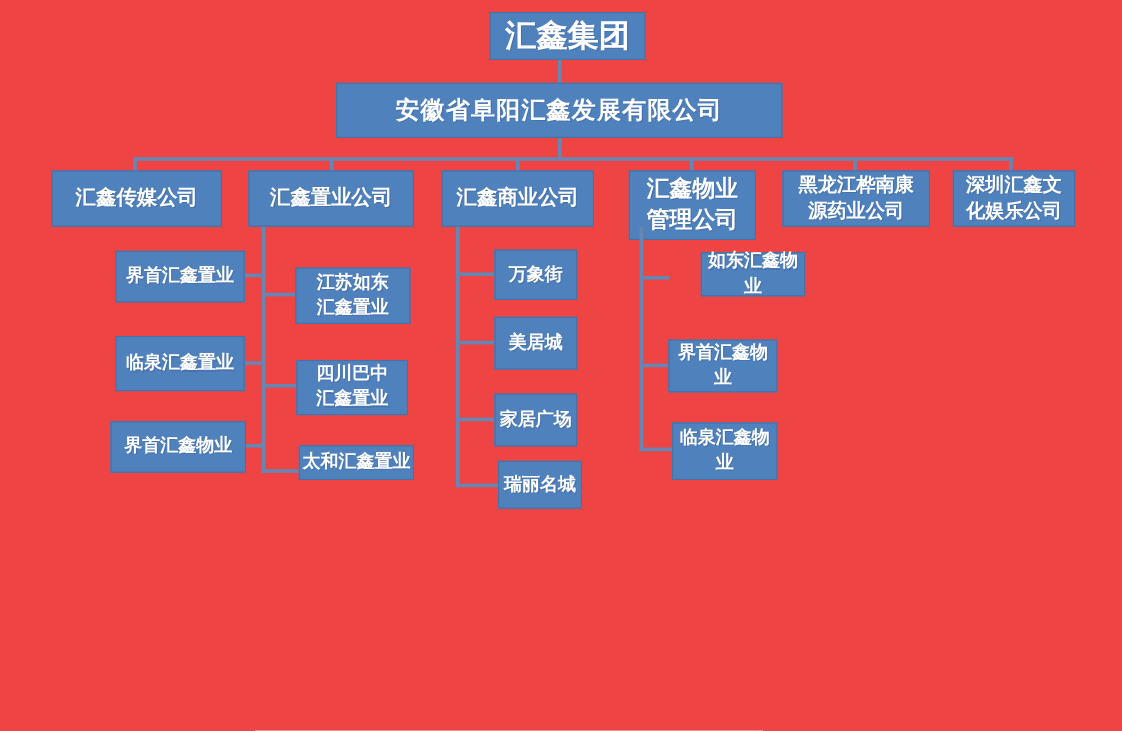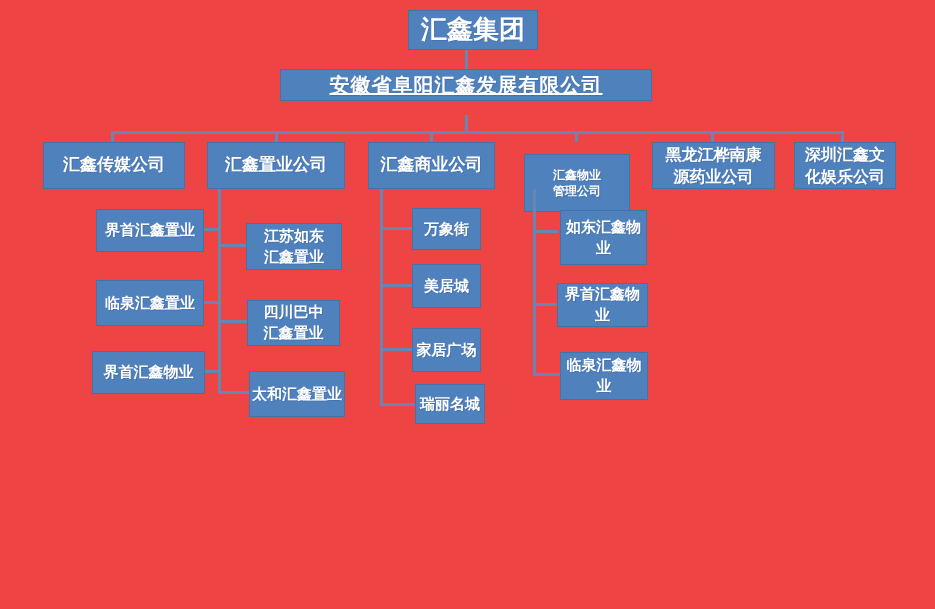--- a/index.html
+++ b/index.html
@@ -43,36 +43,36 @@
 </style>
 </head>
 <body>
 
 <div id="canvas">
 
   <div class="node root" style="left:408px; top:10px; width:130px; height:40px;">汇鑫集团</div>
 
   <div class="line v" style="left:465px; top:50px; height:19px;"></div>
 
-  <div class="node lvl2" style="left:280px; top:69px; width:372px; height:32px;text-decoration:underline;">安徽省阜阳汇鑫发展有限公司</div>
+  <div class="node lvl2" style="left:280px; top:69px; width:372px; height:46px;">安徽省阜阳汇鑫发展有限公司</div>
 
   <div class="line v" style="left:465px; top:115px; height:16px;"></div>
 
   <div class="line h" style="left:111px; top:131px; width:733px;"></div>
   <div class="line v" style="left:111px; top:131px; height:11px;"></div>
   <div class="line v" style="left:275px; top:131px; height:11px;"></div>
   <div class="line v" style="left:430px; top:131px; height:11px;"></div>
   <div class="line v" style="left:575px; top:131px; height:11px;"></div>
   <div class="line v" style="left:711px; top:131px; height:11px;"></div>
   <div class="line v" style="left:841px; top:131px; height:11px;"></div>
 
   <div class="node lvl3" style="left:43px;  top:142px; width:142px; height:47px;">汇鑫传媒公司</div>
   <div class="node lvl3" style="left:207px; top:142px; width:138px; height:47px;">汇鑫置业公司</div>
   <div class="node lvl3" style="left:368px; top:142px; width:127px; height:47px;">汇鑫商业公司</div>
-  <div class="node lvl3" style="left:524px; top:154px; width:106px; height:58px; font-size:12px;">汇鑫物业
+  <div class="node lvl3" style="left:524px; top:142px; width:106px; height:58px; font-size:19px;">汇鑫物业
 管理公司</div>
   <div class="node lvl3" style="left:652px; top:142px; width:123px; height:47px; font-size:16px;">黑龙江桦南康
 源药业公司</div>
   <div class="node lvl3" style="left:794px; top:142px; width:102px; height:47px; font-size:16px;">深圳汇鑫文
 化娱乐公司</div>
 
   <div class="line v" style="left:218px; top:189px; height:205px;"></div>
 
   <div class="line h" style="left:204px; top:228px; width:14px;"></div>
   <div class="line h" style="left:204px; top:301px; width:14px;"></div>
@@ -83,37 +83,37 @@
   <div class="line h" style="left:218px; top:391px; width:31px;"></div>
 
   <div class="node lvl4" style="left:96px; top:209px; width:108px; height:43px;">界首汇鑫置业</div>
   <div class="node lvl4" style="left:96px; top:280px; width:108px; height:46px;">临泉汇鑫置业</div>
   <div class="node lvl4" style="left:92px; top:351px; width:113px; height:43px;">界首汇鑫物业</div>
 
   <div class="node lvl4" style="left:246px; top:223px; width:96px; height:47px;">江苏如东
 汇鑫置业</div>
   <div class="node lvl4" style="left:247px; top:300px; width:93px; height:46px;">四川巴中
 汇鑫置业</div>
-  <div class="node lvl4" style="left:249px; top:371px; width:96px; height:46px;font-family:Liberation Serif, serif;">太和汇鑫置业</div>
+  <div class="node lvl4" style="left:249px; top:371px; width:96px; height:29px;font-family:Liberation Serif, serif;">太和汇鑫置业</div>
 
   <div class="line v" style="left:380px; top:189px; height:217px;"></div>
   <div class="line h" style="left:383px; top:227px; width:29px;"></div>
   <div class="line h" style="left:383px; top:284px; width:29px;"></div>
   <div class="line h" style="left:383px; top:348px; width:29px;"></div>
   <div class="line h" style="left:380px; top:403px; width:35px;"></div>
 
   <div class="node lvl4" style="left:412px; top:208px; width:69px; height:42px;">万象街</div>
   <div class="node lvl4" style="left:412px; top:264px; width:69px; height:44px;">美居城</div>
   <div class="node lvl4" style="left:412px; top:328px; width:69px; height:44px;">家居广场</div>
   <div class="node lvl4" style="left:415px; top:384px; width:70px; height:40px;">瑞丽名城</div>
 
   <div class="line v" style="left:533px; top:189px; height:187px;"></div>
   <div class="line h" style="left:536px; top:230px; width:22px;"></div>
   <div class="line h" style="left:536px; top:303px; width:21px;"></div>
   <div class="line h" style="left:533px; top:373px; width:27px;"></div>
 
-  <div class="node lvl4" style="left:560px; top:210px; width:87px; height:55px;">如东汇鑫物
+  <div class="node lvl4" style="left:584px; top:210px; width:87px; height:37px;">如东汇鑫物
 业</div>
   <div class="node lvl4" style="left:557px; top:283px; width:91px; height:44px;">界首汇鑫物业</div>
   <div class="node lvl4" style="left:560px; top:352px; width:88px; height:48px;">临泉汇鑫物
 业</div>
 
 </div>
 
 </body></html>

